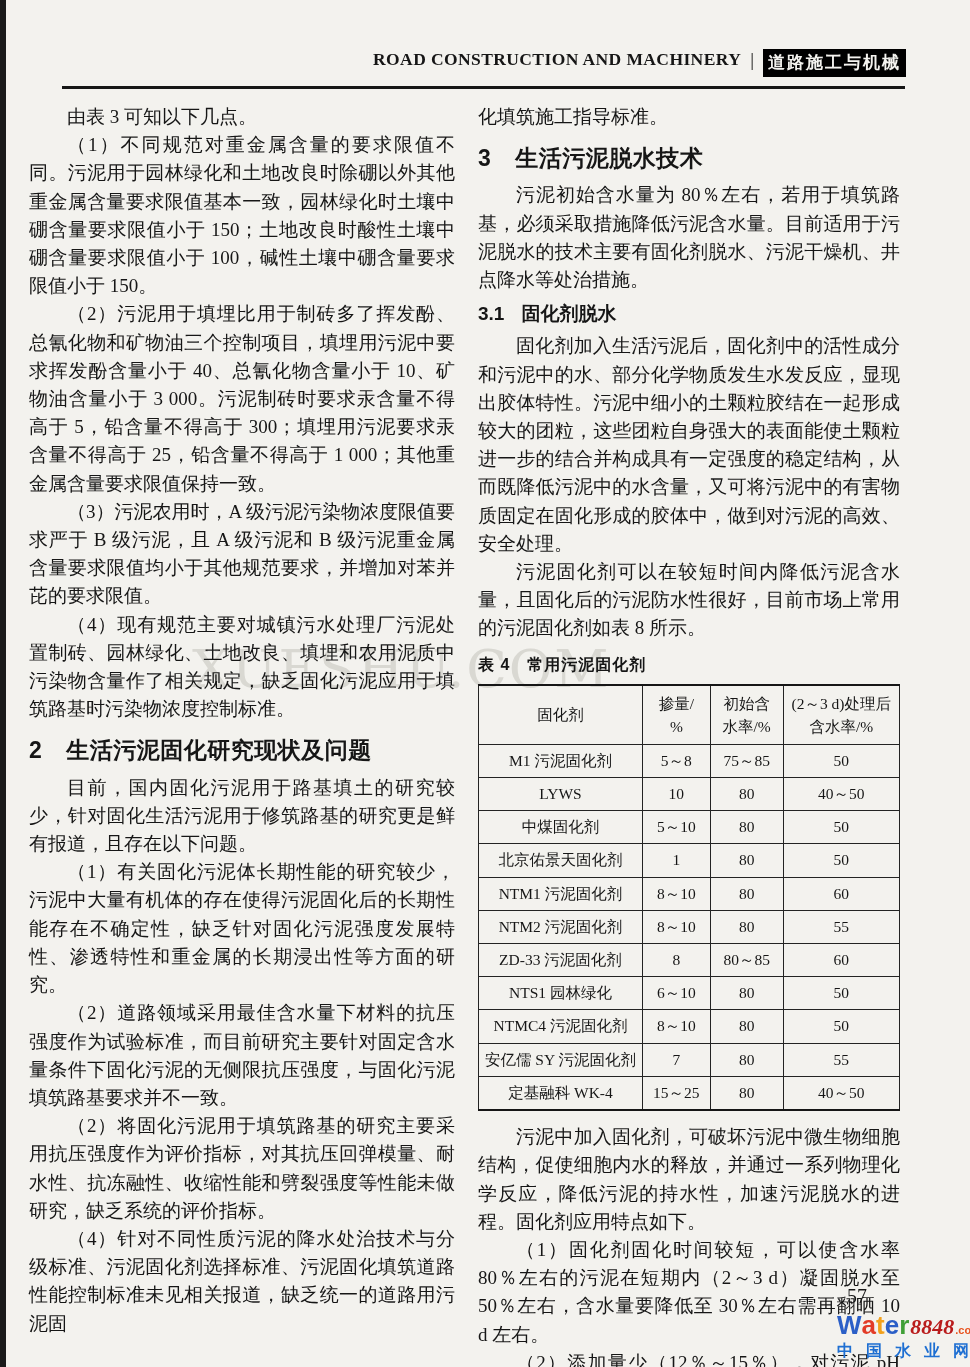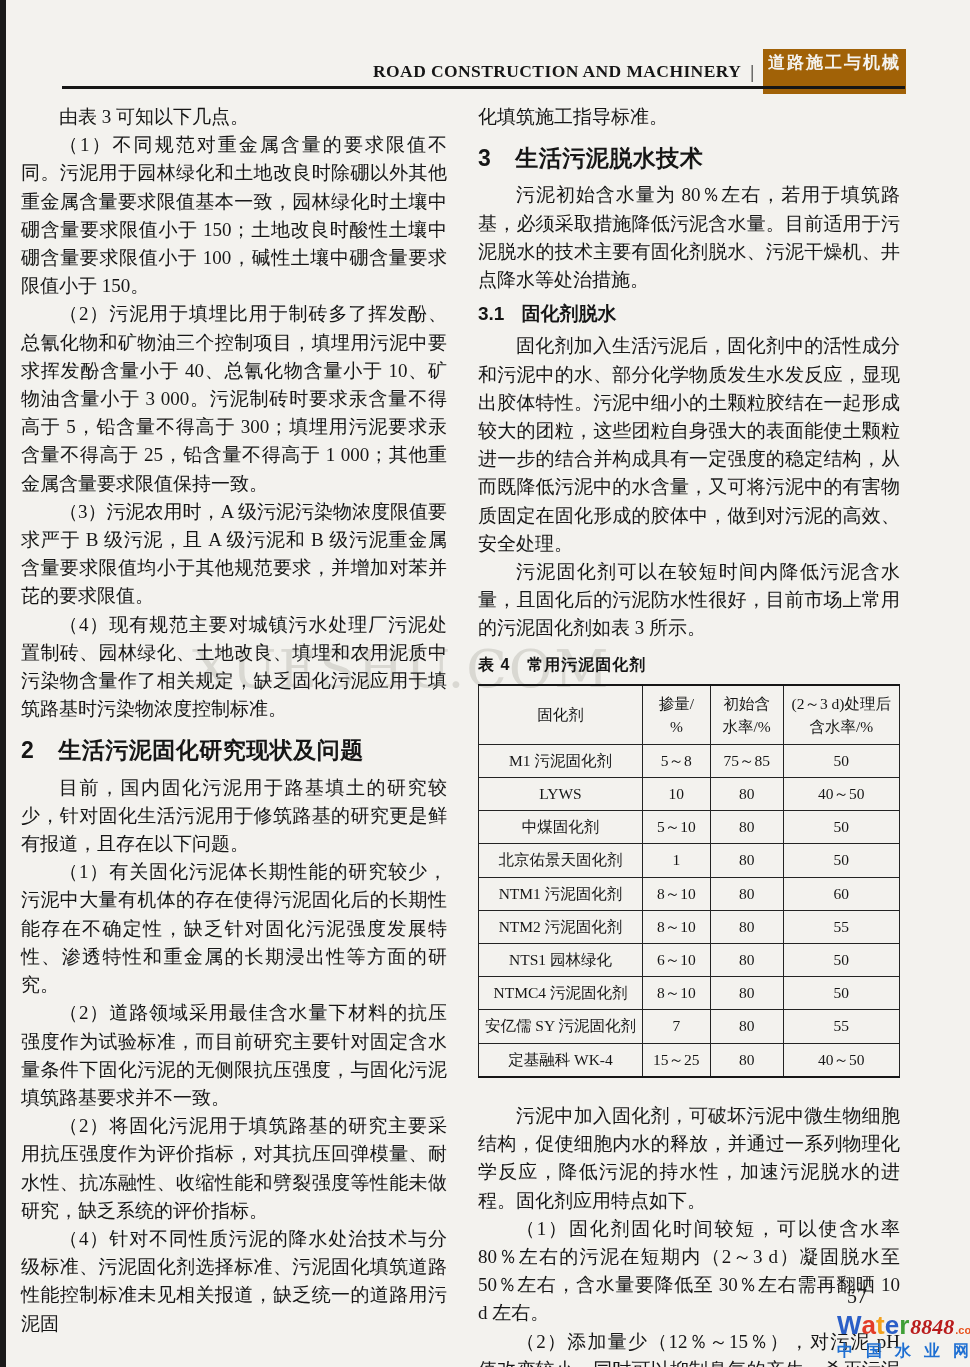--- a/index.html
+++ b/index.html
@@ -9,33 +9,33 @@
     font-family:"Liberation Serif","DejaVu Serif",serif;
   }
   .scan-strip{position:absolute;left:0;top:0;width:6px;height:1367px;background:#1a1a1a;z-index:3;}
   .watermark{
     position:absolute;left:192px;top:638px;z-index:0;
     font-family:"DejaVu Serif",serif;font-size:53px;letter-spacing:2px;
     color:#d9d8d2;white-space:nowrap;user-select:none;
   }
   .page-header{
     position:absolute;top:49px;right:64px;z-index:2;
-    display:flex;align-items:center;gap:9px;white-space:nowrap;
+    display:flex;gap:9px;white-space:nowrap;
   }
   .journal-en{font-size:17.5px;letter-spacing:.4px;font-weight:600;}
   .header-sep{font-size:19px;font-weight:400;}
   .journal-cn{
-    background:#a16207;color:#f4f3ef;font-weight:bold;font-size:17px;
-    padding:2px 5px 20px;letter-spacing:2px;
+    background:#000000;color:#f4f3ef;font-weight:bold;font-size:17px;
+    padding:2px 5px 3px;letter-spacing:2px;
     font-family:Liberation Serif, serif;
   }
   .header-rule{position:absolute;left:62px;top:86px;width:843px;height:3px;background:#161616;z-index:2;}
 
   .col{position:absolute;top:103px;z-index:1;font-size:19px;line-height:28.2px;text-align:justify;}
-  .col-left{left:21px;width:426px;}
+  .col-left{left:29px;width:426px;}
   .col-right{left:478px;width:422px;}
   .col p{margin:0;}
   p.indent{text-indent:2em;}
   p.noindent{text-indent:0;}
 
   h2.section{
     font-family:"Liberation Sans","DejaVu Sans",sans-serif;
     font-size:23px;font-weight:bold;margin:13px 0 9px;letter-spacing:.5px;text-align:left;
   }
   h2.section .sec-num{margin-right:24px;}
@@ -44,21 +44,21 @@
     font-size:19px;font-weight:bold;margin:6px 0 4px;text-align:left;
   }
   h3.subsection .sec-num{margin-right:17px;}
 
   .tbl-caption{
     text-align:left;font-weight:bold;font-size:16px;margin:8px 0 5px;
     font-family:"Liberation Sans","DejaVu Sans",sans-serif;letter-spacing:1px;
   }
   table.solidifier{
     border-collapse:collapse;width:100%;table-layout:fixed;
-    font-size:15.5px;margin-bottom:24px;
+    font-size:15.5px;margin-bottom:12px;
     border-top:2px solid #161616;border-bottom:2px solid #161616;
   }
   table.solidifier th,table.solidifier td{
     border:1px solid #232323;text-align:center;vertical-align:middle;
     padding:2px 2px;height:25px;font-weight:normal;background:transparent;
   }
   table.solidifier thead th{height:54px;line-height:1.5;}
 
   .page-number{position:absolute;left:847px;top:1285px;font-size:20px;z-index:2;}
   .site-logo{position:absolute;left:837px;top:1312px;width:132px;z-index:2;
@@ -97,21 +97,21 @@
   <p class="indent">（2）将固化污泥用于填筑路基的研究主要采用抗压强度作为评价指标，对其抗压回弹模量、耐水性、抗冻融性、收缩性能和劈裂强度等性能未做研究，缺乏系统的评价指标。</p>
   <p class="indent">（4）针对不同性质污泥的降水处治技术与分级标准、污泥固化剂选择标准、污泥固化填筑道路性能控制标准未见相关报道，缺乏统一的道路用污泥固</p>
 </div>
 
 <div class="col col-right">
   <p class="noindent">化填筑施工指导标准。</p>
   <h2 class="section"><span class="sec-num">3</span><span>生活污泥脱水技术</span></h2>
   <p class="indent">污泥初始含水量为 80％左右，若用于填筑路基，必须采取措施降低污泥含水量。目前适用于污泥脱水的技术主要有固化剂脱水、污泥干燥机、井点降水等处治措施。</p>
   <h3 class="subsection"><span class="sec-num">3.1</span><span>固化剂脱水</span></h3>
   <p class="indent">固化剂加入生活污泥后，固化剂中的活性成分和污泥中的水、部分化学物质发生水发反应，显现出胶体特性。污泥中细小的土颗粒胶结在一起形成较大的团粒，这些团粒自身强大的表面能使土颗粒进一步的结合并构成具有一定强度的稳定结构，从而既降低污泥中的水含量，又可将污泥中的有害物质固定在固化形成的胶体中，做到对污泥的高效、安全处理。</p>
-  <p class="indent">污泥固化剂可以在较短时间内降低污泥含水量，且固化后的污泥防水性很好，目前市场上常用的污泥固化剂如表 3 所示。</p>
+  <p class="indent">污泥固化剂可以在较短时间内降低污泥含水量，且固化后的污泥防水性很好，目前市场上常用的污泥固化剂如表 8 所示。</p>
   <div class="tbl-caption">表 4　常用污泥固化剂</div>
   <table class="solidifier">
     <colgroup>
         <col style="width: 162px;">
         <col style="width: 67px;">
         <col style="width: 72px;">
         <col style="width: 115px;">
       </colgroup>
     <thead>
       <tr>
@@ -152,20 +152,26 @@
           <td>80</td>
           <td>60</td>
         </tr>
         <tr>
           <td>NTM2 污泥固化剂</td>
           <td>8～10</td>
           <td>80</td>
           <td>55</td>
         </tr>
         <tr>
+          <td>ZD-33 污泥固化剂</td>
+          <td>8</td>
+          <td>80～85</td>
+          <td>60</td>
+        </tr>
+        <tr>
           <td>NTS1 园林绿化</td>
           <td>6～10</td>
           <td>80</td>
           <td>50</td>
         </tr>
         <tr>
           <td>NTMC4 污泥固化剂</td>
           <td>8～10</td>
           <td>80</td>
           <td>50</td>

